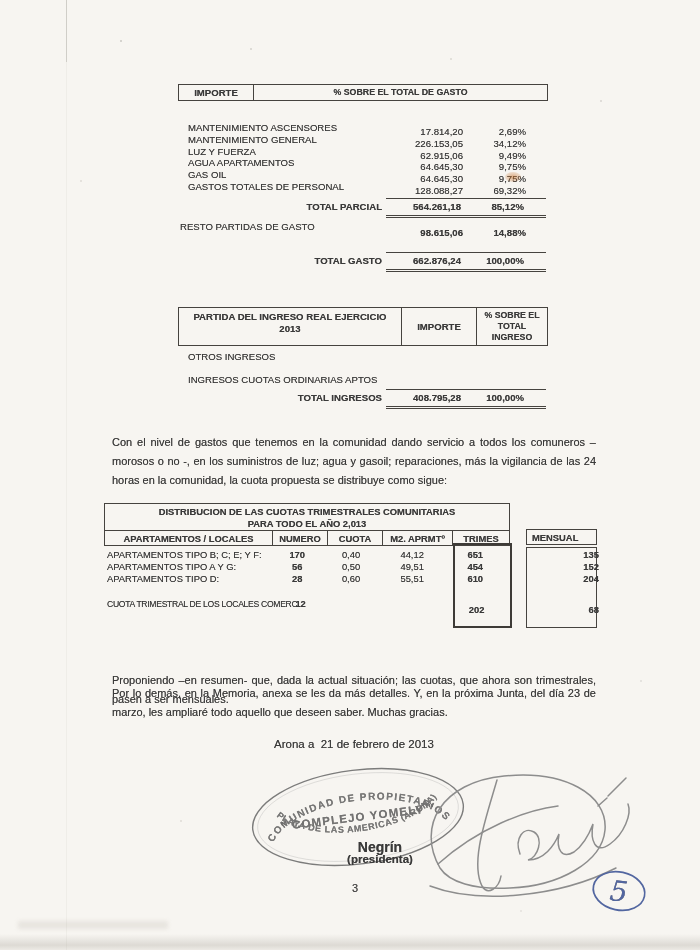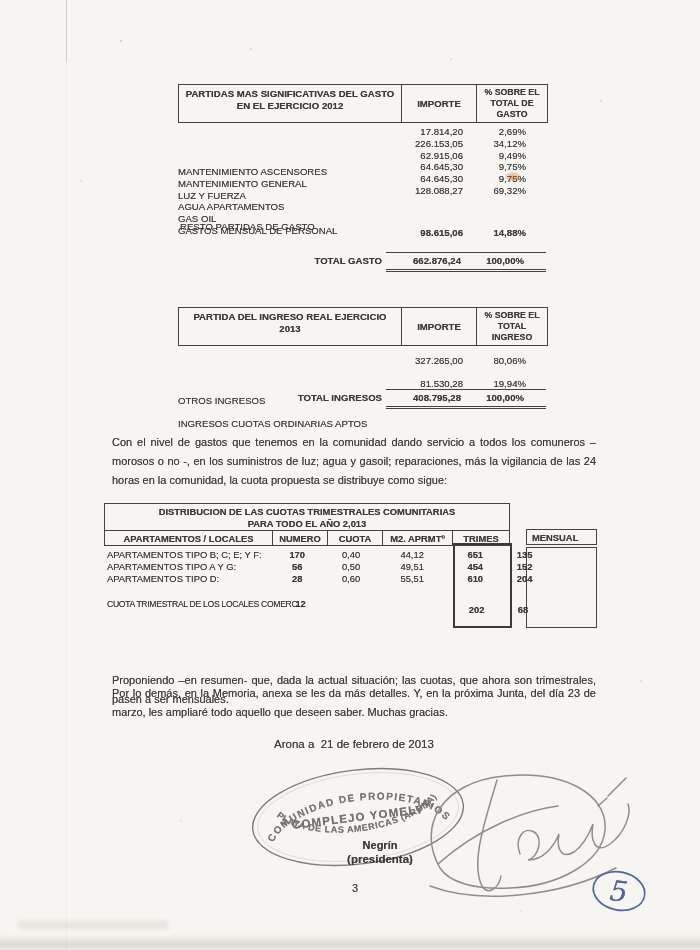--- a/index.html
+++ b/index.html
@@ -25,21 +25,21 @@
   .orange-smudge{position:absolute;left:505px;top:172px;width:16px;height:10px;border-radius:50%;
     background:radial-gradient(rgba(198,112,40,0.55), rgba(198,112,40,0));filter:blur(0.5px);}
 
   
   .fin{position:absolute;left:178px;width:370px;font-size:9.6px;}
   .t1{top:84px;height:200px;} .t2{top:307px;height:115px;}
   .fin-head{display:flex;border:1.6px solid #46433f;}
   .fin-head .h1{width:210px;border-right:1.6px solid #46433f;text-align:center;font-weight:bold;line-height:12px;padding:3px 6px 4px;}
   .fin-head .h2{width:74px;border-right:1.6px solid #46433f;display:flex;align-items:center;justify-content:center;font-weight:bold;}
   .fin-head .h3{flex:1;display:flex;align-items:center;justify-content:center;text-align:center;font-weight:bold;font-size:8.8px;line-height:11px;padding:2px;}
-  .col-labels{position:absolute;left:0;line-height:11.8px;white-space:nowrap;margin-top:44px;}
+  .col-labels{position:absolute;left:10px;line-height:11.8px;white-space:nowrap;}
   .col-nums{position:absolute;left:210px;width:160px;line-height:11.8px;}
   .t1 .col-labels{top:38px;} .t1 .col-nums{top:42px;}
   .t2 .col-labels{top:38px;line-height:23px;} .t2 .col-nums{top:42px;line-height:23px;}
   .nrow{display:flex;}
   .ni{width:75px;text-align:right;padding-right:3px;}
   .np{width:82px;text-align:right;padding-right:22px;box-sizing:border-box;}
   .total-row{position:absolute;left:0;width:370px;display:flex;}
   .tlabel{width:208px;text-align:right;font-weight:bold;padding-right:4px;padding-top:3px;box-sizing:border-box;}
   .tnums{width:160px;border-top:1.5px solid #46433f;border-bottom:3px double #46433f;display:flex;padding:2px 0 3px;font-weight:bold;}
   .ti{width:75px;text-align:right;padding-right:3px;}
@@ -71,53 +71,52 @@
   .mensual-box{position:absolute;left:422px;top:44px;width:71px;height:81px;border:1.5px solid #46433f;box-sizing:border-box;}
   .q-row{position:absolute;left:0;width:495px;display:flex;white-space:nowrap;}
   .qr1{top:46px;} .qr2{top:58px;} .qr3{top:70px;} .qr4{top:95px;}
   .ql{width:170px;padding-left:3px;box-sizing:border-box;}
   .qr4 .ql{font-size:8.6px;letter-spacing:-0.3px;padding-top:1px;}
   .qn{width:55px;text-align:center;font-weight:bold;}
   .qc{width:55px;text-align:center;}
   .qm{width:70px;text-align:center;}
   .qt{width:59px;text-align:center;font-weight:bold;}
   .qsp{width:13px;}
-  .qmen{width:84px;text-align:left;font-weight:bold;}
+  .qmen{width:84px;text-align:right;font-weight:bold;}
   .qr4 .qt,.qr4 .qmen{position:relative;top:6px;}
 
   
   .stamp{position:absolute;left:243px;top:762px;width:230px;height:110px;opacity:0.9;}
-  .typed-name{position:absolute;left:318px;top:839px;width:124px;text-align:center;font-size:11px;font-weight:bold;color:#3a3a3a;}
+  .typed-name{position:absolute;left:318px;top:839px;width:124px;text-align:center;font-size:14px;font-weight:bold;color:#3a3a3a;}
   .typed-role{position:absolute;left:300px;top:853px;width:160px;text-align:center;font-size:11.5px;font-weight:bold;color:#3a3a3a;}
   .signature{position:absolute;left:402px;top:766px;width:248px;height:142px;}
   .circled-mark{position:absolute;left:588px;top:866px;width:62px;height:50px;}
   .page-number{position:absolute;left:352px;top:882px;font-size:11px;color:#474747;}
 </style>
 </head>
 <body>
 
 <div class="page">
 
   <div class="crease"></div>
   <div class="crease-long"></div>
   <div class="specks"></div>
 
   <section class="fin t1">
     <div class="fin-head">
-      <div class="h1">PARTIDAS MAS SIGNIFICATIVAS DEL GASTO EN EL EJERCICIO 2012</div>
       <div class="h2">IMPORTE</div>
       <div class="h3">% SOBRE EL TOTAL DE GASTO</div>
     </div>
     <div class="col-labels">
       <div>MANTENIMIENTO ASCENSORES</div>
       <div>MANTENIMIENTO GENERAL</div>
       <div>LUZ Y FUERZA</div>
       <div>AGUA APARTAMENTOS</div>
       <div>GAS OIL</div>
-      <div>GASTOS MENSUAL DE PERSONAL</div>
+      <div>GASTOS TOTALES DE PERSONAL</div>
     </div>
     <div class="col-nums">
       <div class="nrow">
           <span class="ni">17.814,20</span>
           <span class="np">2,69%</span>
         </div>
       <div class="nrow">
           <span class="ni">226.153,05</span>
           <span class="np">34,12%</span>
         </div>
@@ -130,20 +129,27 @@
           <span class="np">9,75%</span>
         </div>
       <div class="nrow">
           <span class="ni">64.645,30</span>
           <span class="np">9,75%</span>
         </div>
       <div class="nrow">
           <span class="ni">128.088,27</span>
           <span class="np">69,32%</span>
         </div>
+    </div>
+    <div class="total-row tot-parcial">
+      <span class="tlabel">TOTAL PARCIAL</span>
+      <span class="tnums">
+        <span class="ti">564.261,18</span>
+        <span class="tp">85,12%</span>
+      </span>
     </div>
     <div class="plain-row r-label">RESTO PARTIDAS DE GASTO</div>
     <div class="plain-row r-nums">
       <span class="nrow">
           <span class="ni" style="font-weight:bold">98.615,06</span>
           <span class="np" style="font-weight:bold">14,88%</span>
         </span>
     </div>
     <div class="total-row tot-gasto">
       <span class="tlabel">TOTAL GASTO</span>
@@ -157,30 +163,20 @@
 
   <section class="fin t2">
     <div class="fin-head">
       <div class="h1">PARTIDA DEL INGRESO REAL EJERCICIO 2013</div>
       <div class="h2">IMPORTE</div>
       <div class="h3">% SOBRE EL TOTAL INGRESO</div>
     </div>
     <div class="col-labels">
       <div>OTROS INGRESOS</div>
       <div>INGRESOS CUOTAS ORDINARIAS APTOS</div>
-    </div>
-    <div class="col-nums">
-      <div class="nrow">
-          <span class="ni">327.265,00</span>
-          <span class="np">80,06%</span>
-        </div>
-      <div class="nrow">
-          <span class="ni">81.530,28</span>
-          <span class="np">19,94%</span>
-        </div>
     </div>
     <div class="total-row tot-ingresos">
       <span class="tlabel">TOTAL INGRESOS</span>
       <span class="tnums">
         <span class="ti">408.795,28</span>
         <span class="tp">100,00%</span>
       </span>
     </div>
   </section>
 

